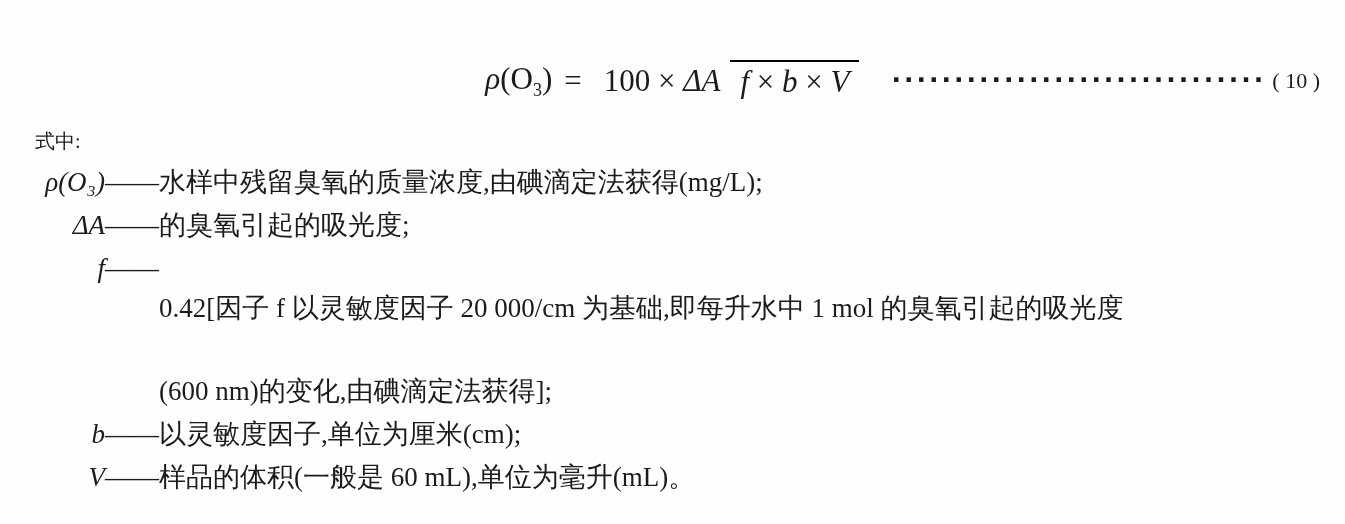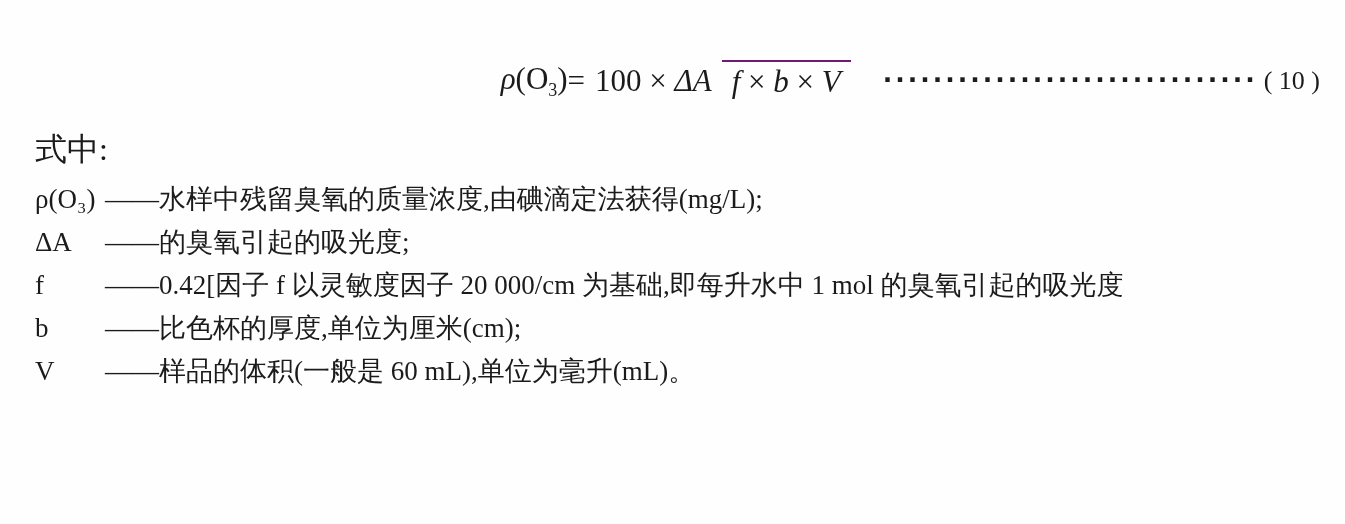--- a/index.html
+++ b/index.html
@@ -16,73 +16,76 @@
   .equation-row {
     display: flex;
     align-items: center;
     padding: 42px 25px 0 0;
     height: 120px;
   }
   .eq-spacer { flex: 1; }
   .formula {
     display: flex;
     align-items: center;
+    gap: 12px;
     font-size: 31px;
   }
   .ital { font-style: italic; }
   .lhs, .equals { white-space: nowrap; }
   .lhs sub { font-size: 18px; }
   .fraction {
     display: inline-flex;
     flex-direction: row;
     align-items: center;
   }
   .numerator, .denominator {
     display: block;
     padding: 2px 10px;
     white-space: nowrap;
   }
-  .denominator { border-top: 2px solid #701a75; }
+  .denominator { border-top: 2px solid #000000; }
   .eq-right {
     margin-left: 32px;
     display: flex;
     align-items: center;
     white-space: nowrap;
   }
   .dots {
     font-family: "DejaVu Sans", sans-serif;
     font-size: 25px;
     font-weight: bold;
     letter-spacing: 3px;
     position: relative;
     top: -2px;
   }
   .eq-number {
-    font-size: 26px;
+    font-size: 22px;
     margin-left: 6px;
   }
 
   
   .where-label {
     margin: 8px 0 6px 35px;
-    font-size: 32px;
+    font-size: 20px;
   }
   .definitions { margin-left: 35px; font-size: 27px; }
   .def-row {
     display: flex;
     align-items: flex-start;
     line-height: 43px;
   }
   .def-symbol {
     min-width: 70px;
+    font-style: italic;
     white-space: nowrap;
+    text-align: right;
   }
   .def-dash { white-space: nowrap; }
   .def-text { flex: 1; }
-  .def-text .cont-line { display: block; }
+  .def-text .cont-line { display: block; margin-top: 40px; }
 </style>
 </head>
 <body>
 
 <div class="page">
 
   <div class="equation-row">
     <div class="eq-spacer"></div>
 
     <div class="formula">
@@ -114,27 +117,28 @@
       <span class="def-symbol">ΔA</span>
       <span class="def-dash">——</span>
       <span class="def-text">的臭氧引起的吸光度;</span>
     </div>
 
     <div class="def-row">
       <span class="def-symbol">f</span>
       <span class="def-dash">——</span>
       <span class="def-text">
           <span class="cont-line">0.42[因子 f 以灵敏度因子 20 000/cm 为基础,即每升水中 1 mol 的臭氧引起的吸光度</span>
+          <span class="cont-line">(600 nm)的变化,由碘滴定法获得];</span>
         </span>
     </div>
 
     <div class="def-row">
       <span class="def-symbol">b</span>
       <span class="def-dash">——</span>
-      <span class="def-text">比色杯的厚度,单位为厘米(cm);</span>
+      <span class="def-text">以灵敏度因子,单位为厘米(cm);</span>
     </div>
 
     <div class="def-row">
       <span class="def-symbol">V</span>
       <span class="def-dash">——</span>
       <span class="def-text">样品的体积(一般是 60 mL),单位为毫升(mL)。</span>
     </div>
 
   </div>
 </div>

